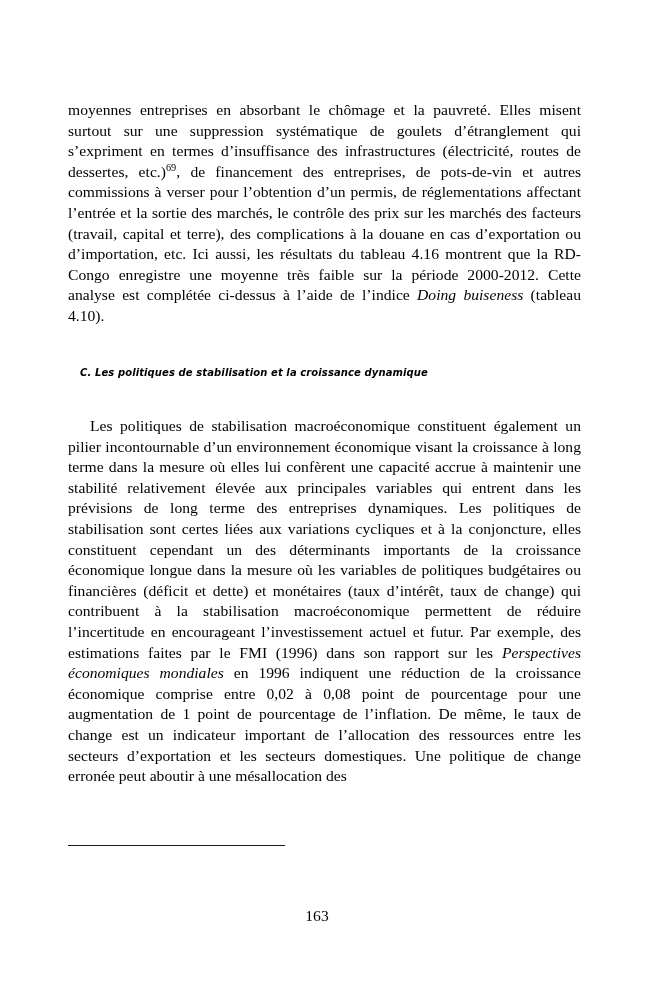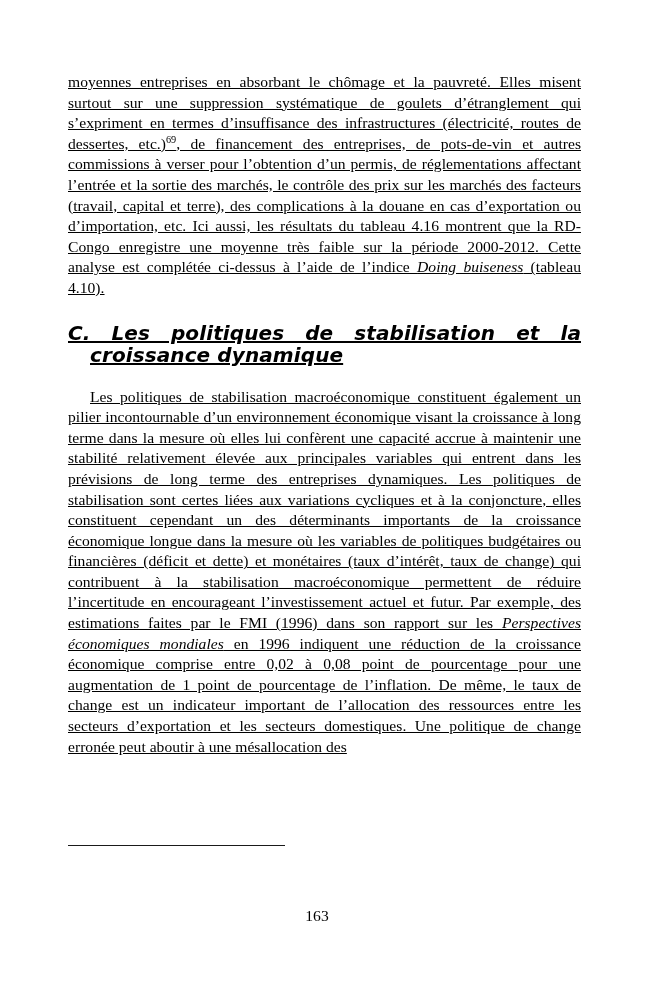--- a/index.html
+++ b/index.html
@@ -19,23 +19,22 @@
     width: 650px;
     height: 1007px;
     background: #ffffff;
     overflow: hidden;
     box-sizing: border-box;
   }
 
   .content {
     position: absolute;
     left: 68px;
-    top: 72px;
+    top: 100px;
     width: 513px;
-    text-decoration: underline;
   }
 
   
   p.body {
     margin: 0;
     font-size: 15.6px;
     line-height: 20.6px;
     text-align: justify;
     text-justify: inter-word;
     hyphens: none;
@@ -51,23 +50,23 @@
   }
 
   sup.fnmark {
     font-size: 0.66em;
     vertical-align: super;
     line-height: 0;
   }
 
   
   h2.section-heading {
-    margin: 0;
+    margin: 12px;
     font-family: "DejaVu Sans", "Liberation Sans", sans-serif;
-    font-size: 20px;
+    font-size: 10px;
     font-weight: bold;
     font-style: italic;
     line-height: 22.5px;
     text-align: justify;
     text-justify: inter-word;
     padding-left: 22px;
     text-indent: -22px;
     letter-spacing: 0.1px;
   }
 

